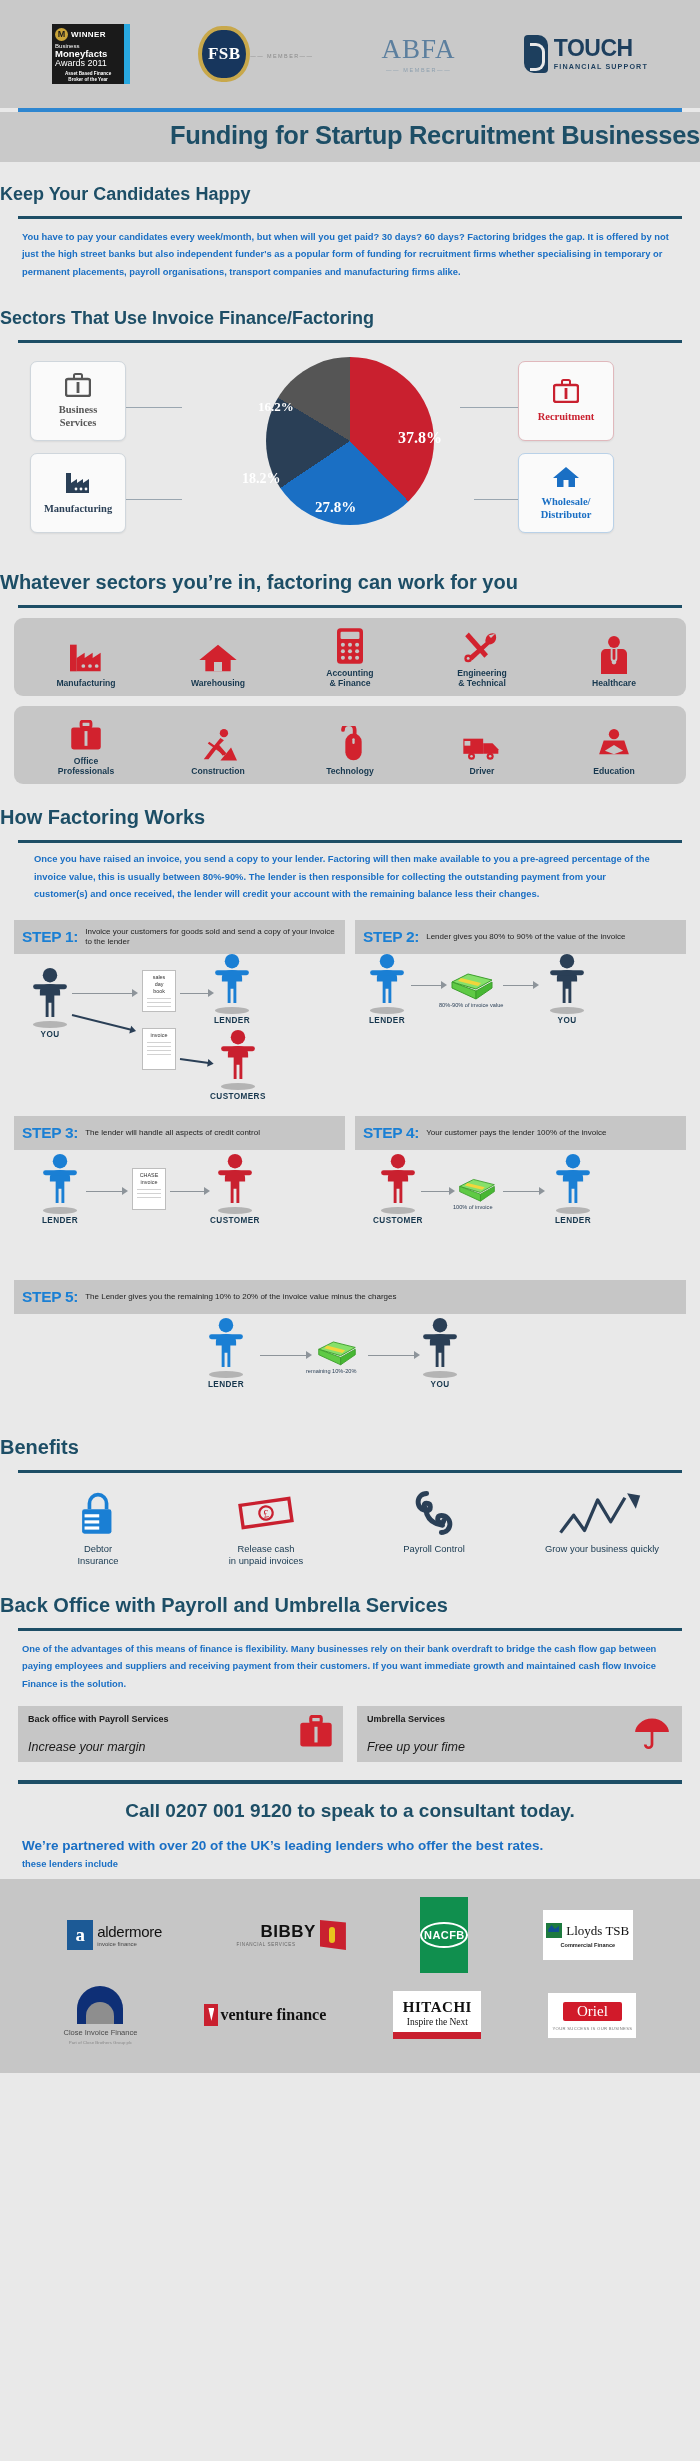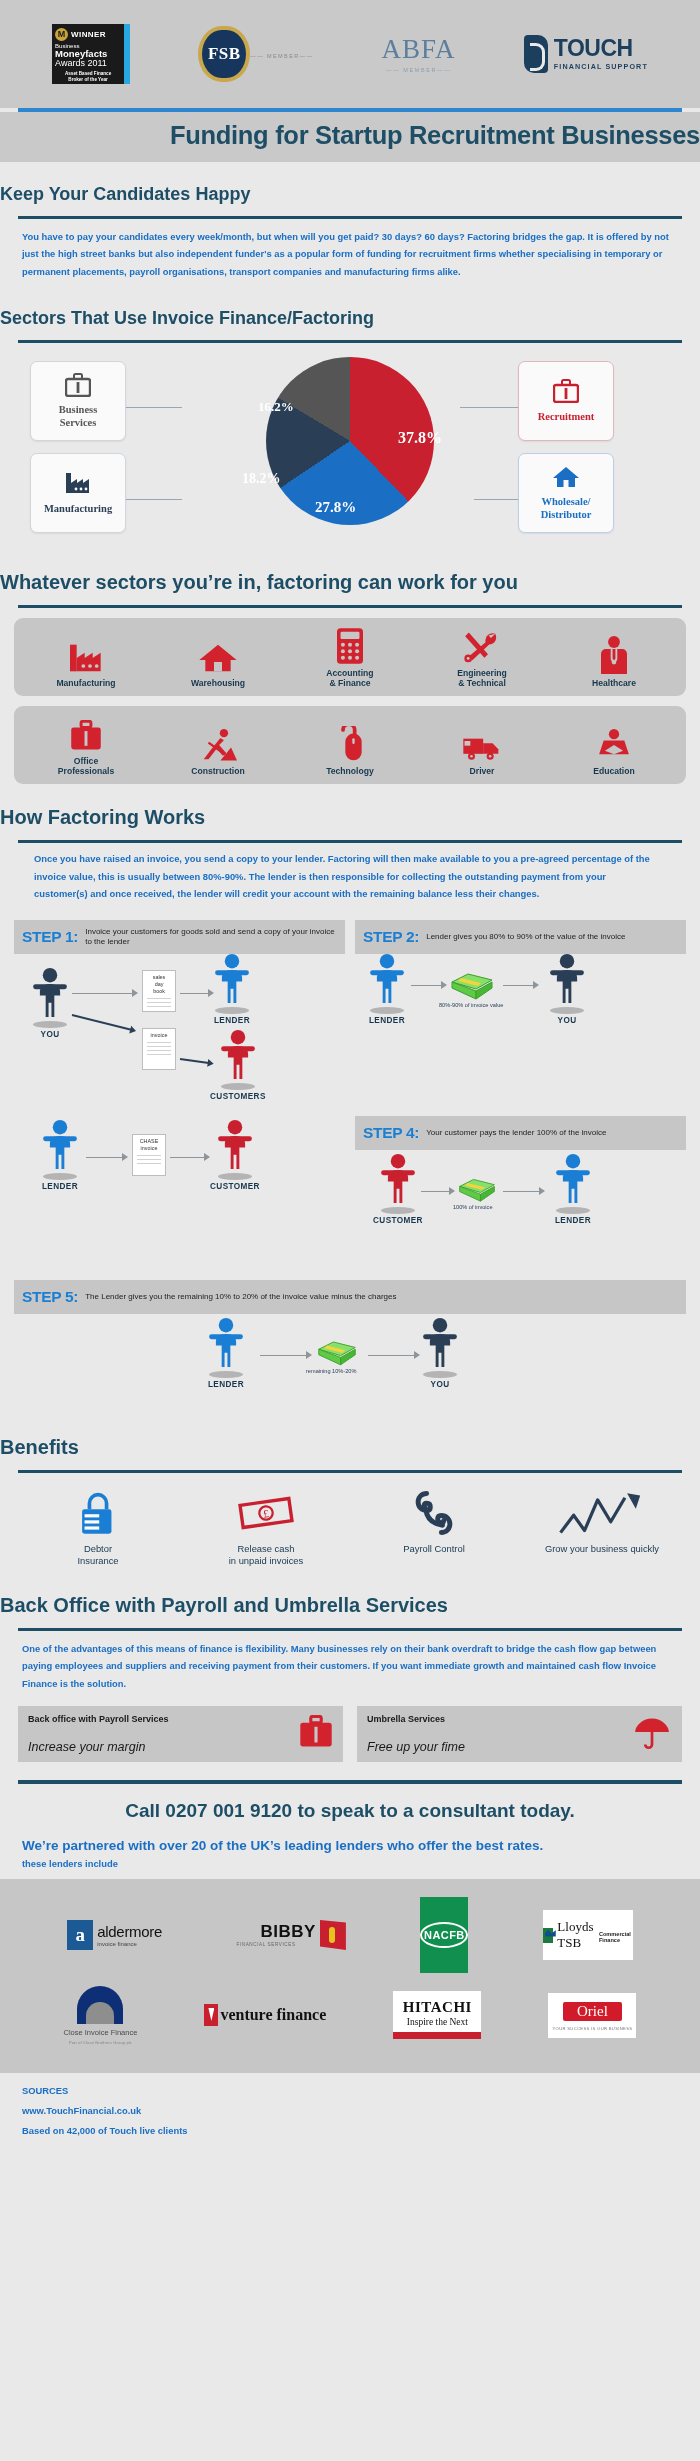--- a/index.html
+++ b/index.html
@@ -175,21 +175,21 @@
   .bibby-txt .b1 { font-size:17px; font-weight:bold; color:#111; letter-spacing:.5px; line-height:1;margin-left:24px;}
   .bibby-txt .b2 { font-size:4.6px; color:#666; letter-spacing:.6px; margin-top:2px;}
   .bibby-flag { width:26px; height:30px; background:#c9202f;
      clip-path: polygon(0 0, 100% 8%, 100% 100%, 0 88%); position:relative;}
   .bibby-flag:after{content:"";position:absolute;left:9px;top:7px;width:6px;height:16px;background:#e8c31d;border-radius:3px;}
 
   .ld-nacfb { width:48px; height:76px; background:#108f4e; display:flex; align-items:center; justify-content:center;}
   .nacfb-ell { width:52px; height:26px; border:2px solid #fff; border-radius:50%;
      color:#fff; font-size:11px; font-weight:bold; text-align:center; line-height:23px; letter-spacing:.4px;}
 
-  .ld-lloyds { width:90px; height:50px; background:#fff; display:flex; flex-direction:row;
+  .ld-lloyds { width:90px; height:50px; background:#fff; display:flex; flex-direction:column;
      align-items:center; justify-content:center; }
   .lloyds-top { display:flex; align-items:center; gap:4px; }
   .lloyds-mark { width:16px; height:15px; background:#1d7a3f; position:relative;}
   .lloyds-mark:after{content:"";position:absolute;left:2px;top:2px;width:11px;height:7px;background:#0f4f91;
      clip-path:polygon(0 60%,30% 0,60% 55%,100% 10%,100% 100%,0 100%);}
   .lloyds-name { font-family:"Liberation Serif", serif; font-size:13px; color:#111;}
   .lloyds-sub { font-size:5.6px; color:#222; margin-top:3px; font-weight:bold;}
 
   .ld-close { text-align:center; }
   .close-mark { width:46px; height:38px; margin:0 auto; position:relative; }
@@ -582,20 +582,24 @@
               </svg>
             <div class="shadow"></div>
             <div class="cap">YOU</div>
           </div>
         </div>
       </div>
     </div>
 
     <div class="steps-row">
       <div class="step-col">
+        <div class="step-bar">
+          <span class="num">STEP 3:</span>
+          <span class="desc">The lender will handle all aspects of credit control</span>
+        </div>
         <div class="step-art">
           <div class="fig" style="left:24px;top:4px;">
             <svg width="44" height="52" viewBox="0 0 30 36">
                 <circle cx="15" cy="5" r="5" fill="#1a7fd4"></circle>
                 <path d="M15 11c6 0 7 3 7 6v2h-4v15h-2V24h-2v10h-2V19H8v-2c0-3 1-6 7-6z" fill="#1a7fd4"></path>
                 <path d="M5 13l20 0" stroke="#1a7fd4" stroke-width="3.4" stroke-linecap="round"></path>
               </svg>
             <div class="shadow"></div>
             <div class="cap">LENDER</div>
           </div>
@@ -871,19 +875,14 @@
       </div>
       <div class="lender">
         <div class="ld-oriel">
           <span class="oriel-box">Oriel</span>
           <div class="oriel-sub">YOUR SUCCESS IS OUR BUSINESS</div>
         </div>
       </div>
     </div>
   </div>
 
-  <div class="sources">
-    <div class="s-h">SOURCES</div>
-    <div class="s-l">www.TouchFinancial.co.uk</div>
-    <div class="s-l">Based on 42,000 of Touch live clients</div>
-  </div>
 
 </div>
 
 </body></html>

